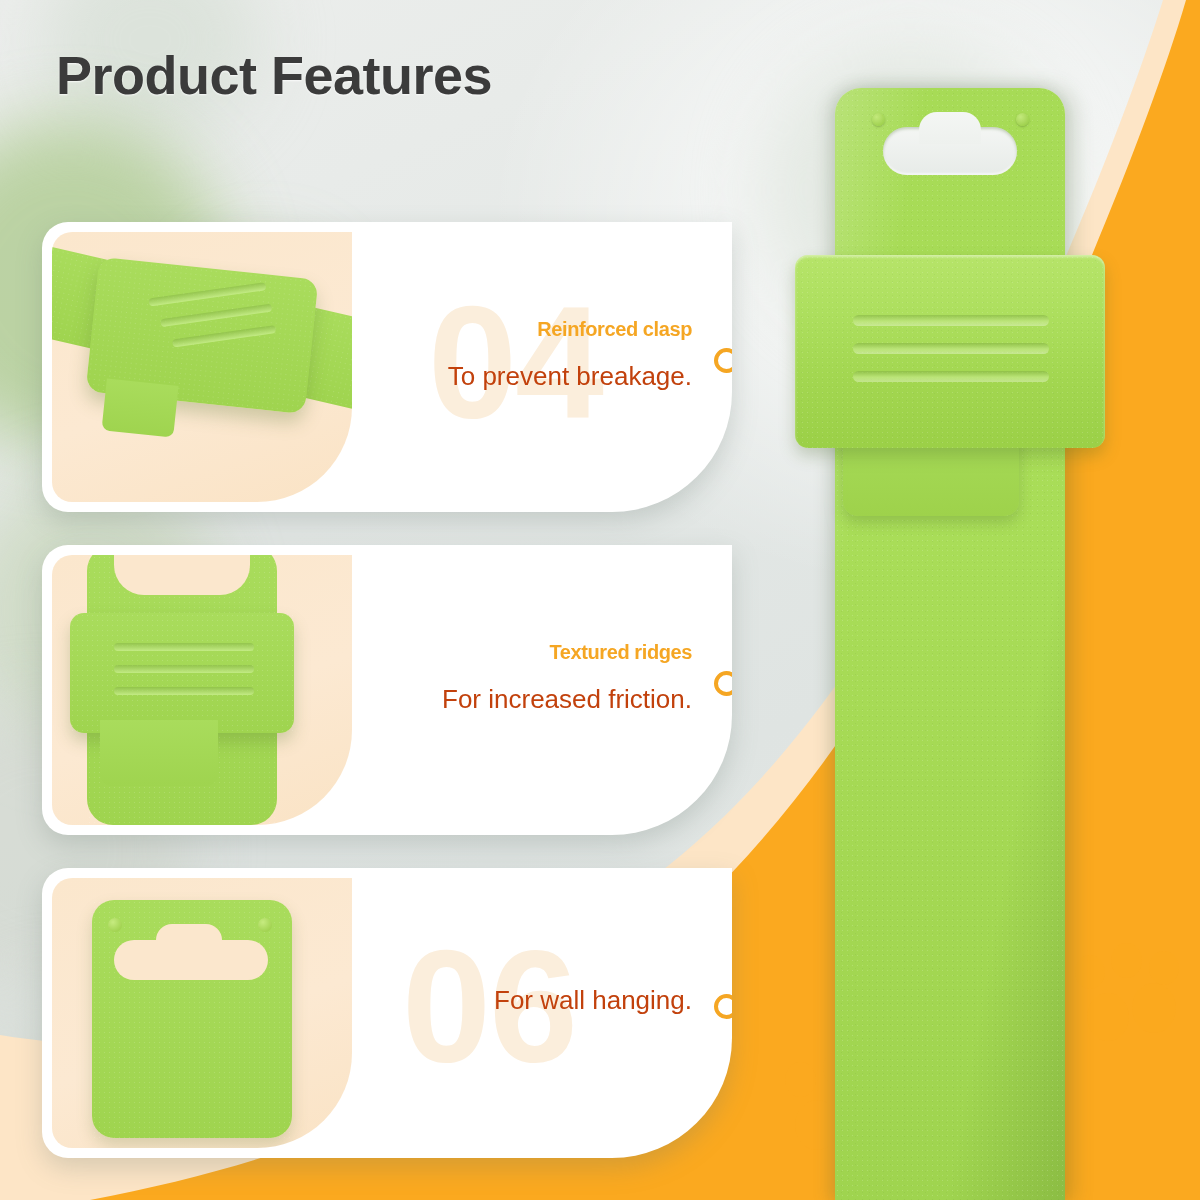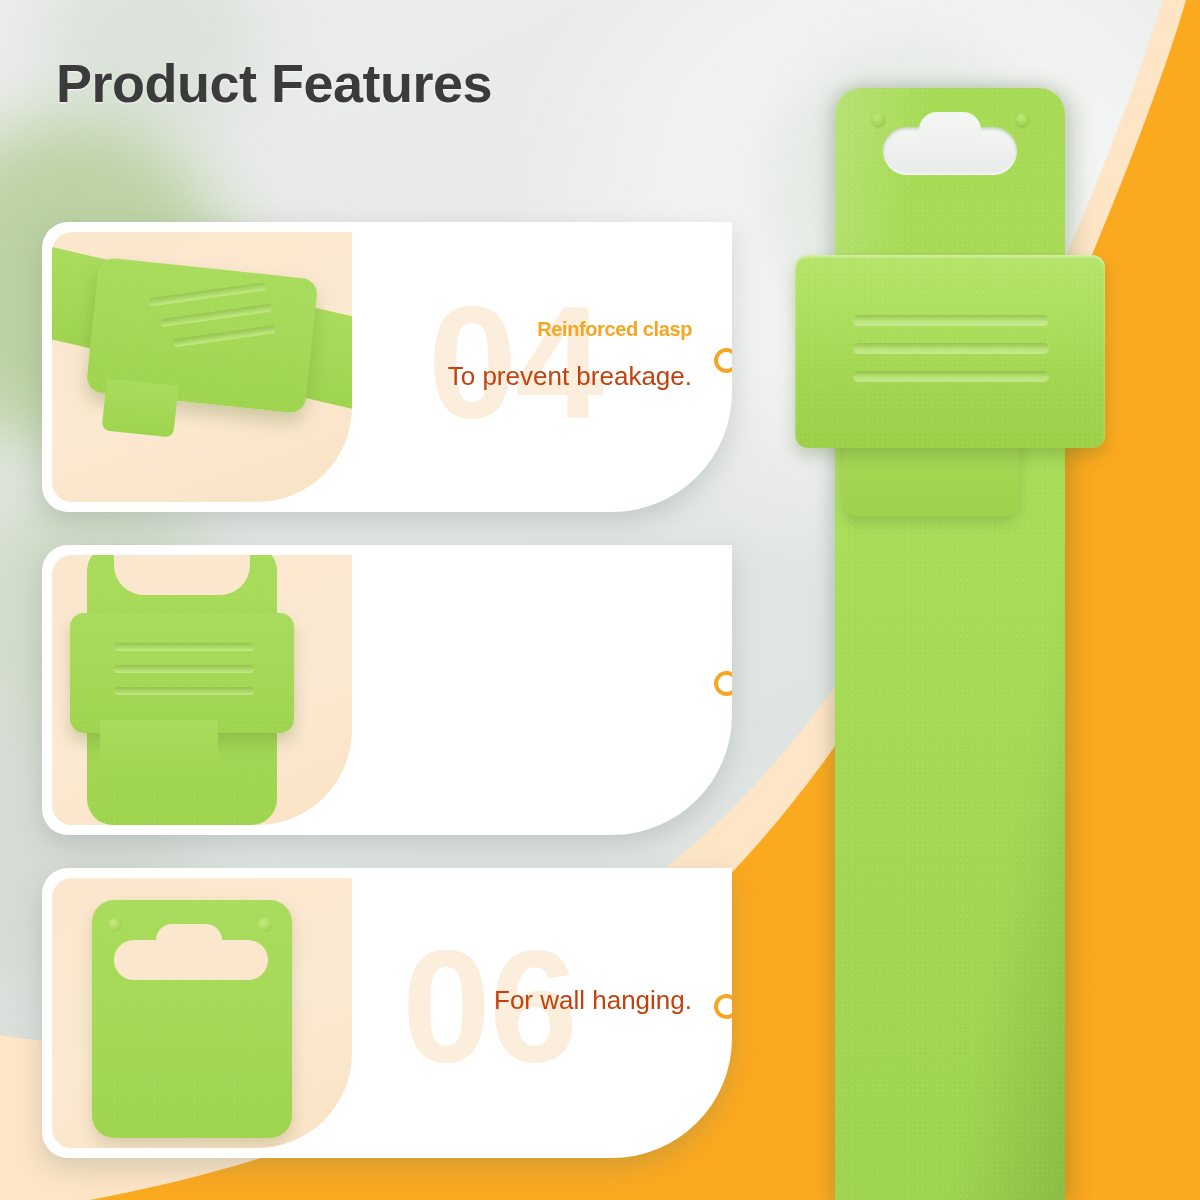--- a/index.html
+++ b/index.html
@@ -75,21 +75,21 @@
   .ridge.c{top:116px;}
   .hero-tab{position:absolute;left:48px;top:330px;width:176px;height:98px;border-radius:0 0 15px 15px;
      background:linear-gradient(180deg,#a8dc5a,#9ed24b);
      box-shadow:0 7px 13px rgba(70,100,40,.22);}
 
   
   .paw{position:absolute;}
   .paw i{position:absolute;display:block;border-radius:50%;background:#fba91f;}
 
   
-  .title-wrap{position:absolute;left:56px;top:46px;margin-top:8px;}
+  .title-wrap{position:absolute;left:56px;top:46px;}
   .t1{font-size:54px;font-weight:bold;color:#3b3b3b;line-height:1.08;letter-spacing:-.5px;
       text-shadow:0 1px 2px rgba(255,255,255,.8);}
   .t2{font-size:44px;font-weight:bold;color:#f9a21b;line-height:1.14;letter-spacing:-.3px;
       margin-top:4px;text-shadow:0 1px 2px rgba(255,255,255,.7);}
 
   
   .card{position:absolute;left:42px;width:690px;background:#ffffff;
         border-radius:26px 0 120px 26px;
         box-shadow:0 10px 26px rgba(110,125,115,.26);
         overflow:hidden;}
@@ -217,20 +217,24 @@
       </div>
       <div class="p-strap" style="left:62px;top:-24px;width:136px;height:64px;border-radius:0 0 30px 30px;background:#fbe7cd;"></div>
       <div class="p-strap" style="left:18px;top:58px;width:224px;height:120px;border-radius:14px;box-shadow:0 9px 16px rgba(90,120,50,.26);">
         <div class="p-grain"></div>
         <div class="p-ridge" style="left:44px;top:30px;width:140px;height:8px;"></div>
         <div class="p-ridge" style="left:44px;top:52px;width:140px;height:8px;"></div>
         <div class="p-ridge" style="left:44px;top:74px;width:140px;height:8px;"></div>
       </div>
       <div class="p-strap" style="left:48px;top:165px;width:118px;height:66px;border-radius:0 0 12px 12px;"></div>
     </div>
+    <div class="txt">
+      <div class="hd">Textured ridges</div>
+      <div class="sb">For increased friction.</div>
+    </div>
     <div class="ring"></div>
   </div>
 
   <div class="card c3">
     <div class="photo">
       <div class="p-strap" style="left:40px;top:22px;width:200px;height:238px;border-radius:22px;box-shadow:0 8px 16px rgba(90,120,50,.22);">
         <div class="p-grain"></div>
       </div>
       <div style="position:absolute;left:62px;top:62px;width:154px;height:40px;background:#fbe7cd;border-radius:20px;"></div>
       <div style="position:absolute;left:104px;top:46px;width:66px;height:30px;background:#fbe7cd;border-radius:16px 16px 0 0;"></div>

